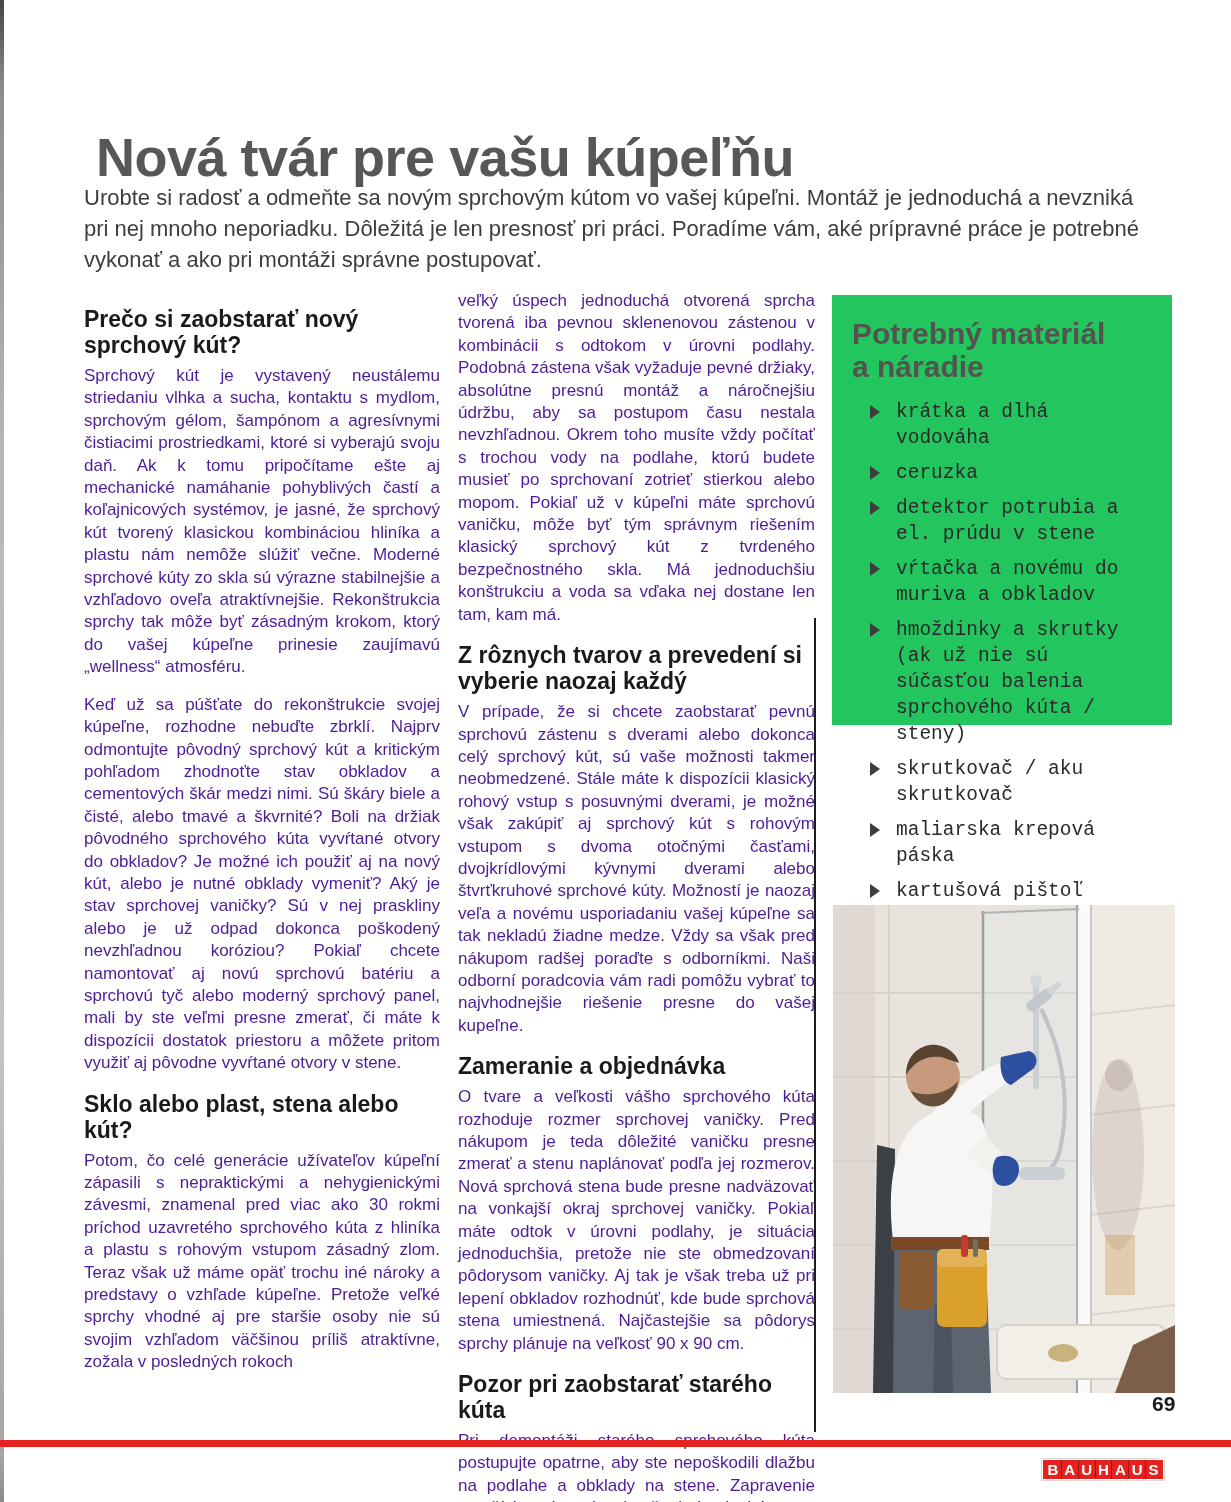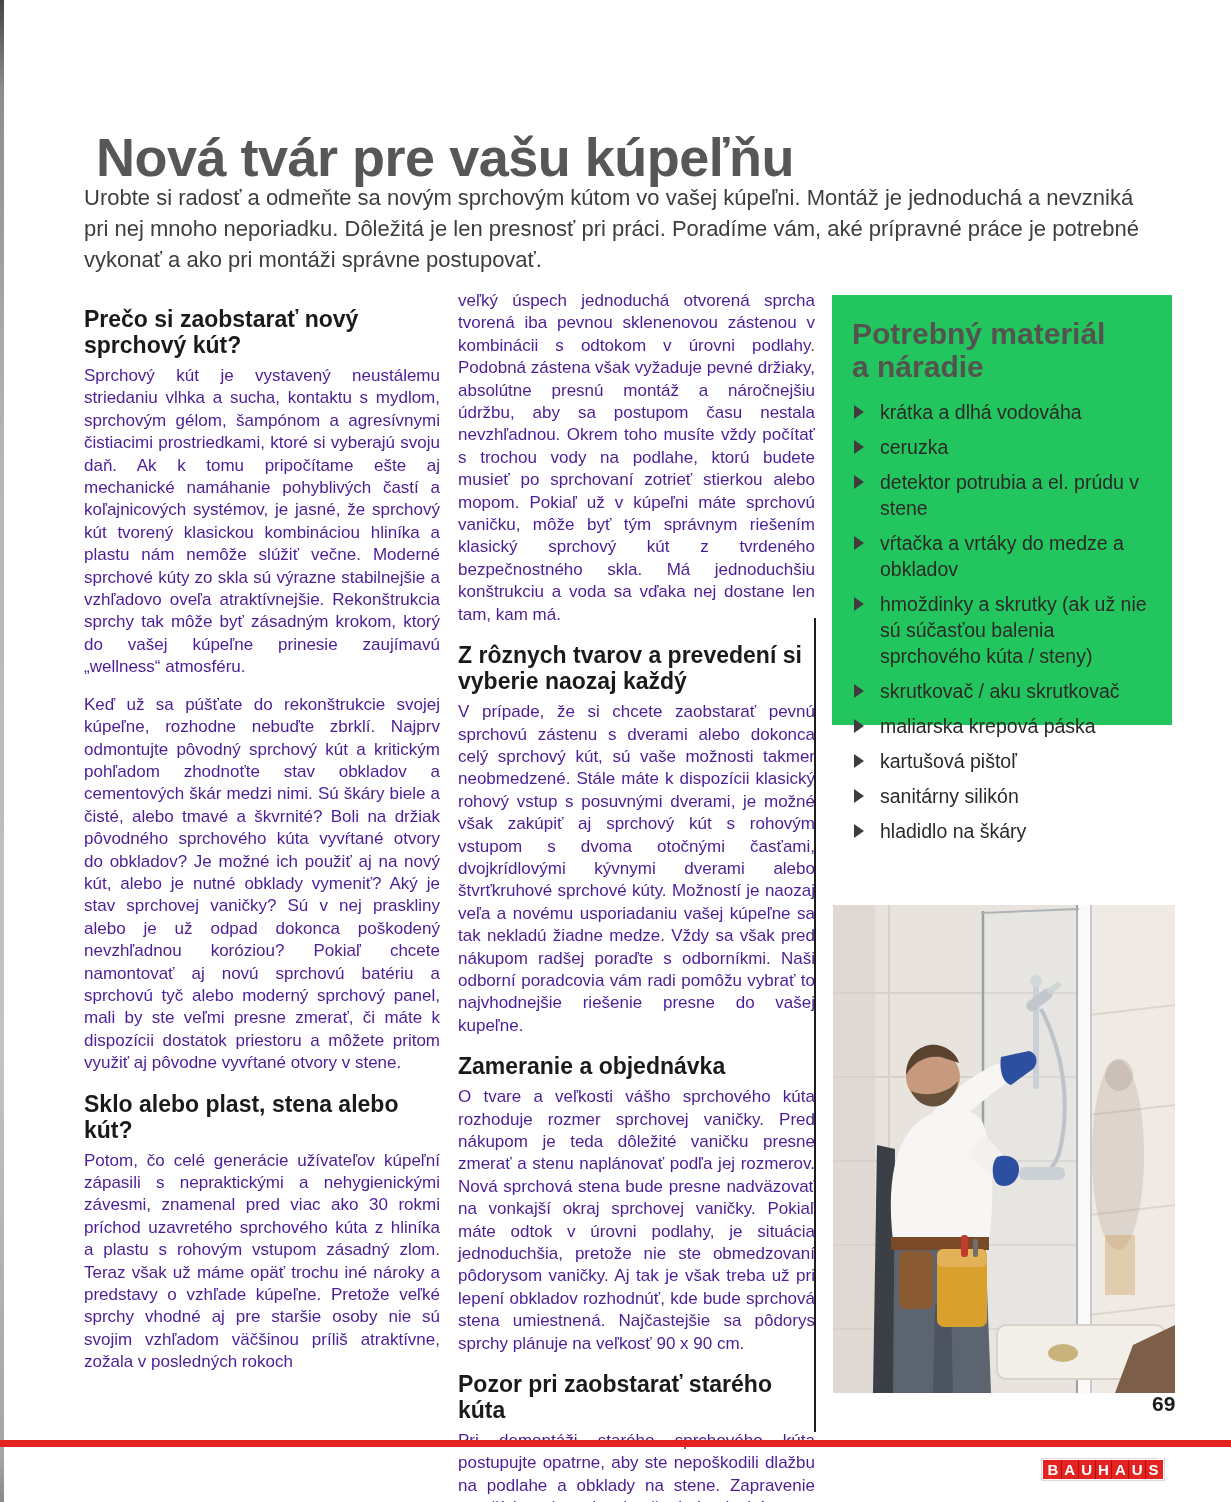--- a/index.html
+++ b/index.html
@@ -21,21 +21,21 @@
                white-space:pre-line;}
   .body-par{font-size:17px;line-height:22.4px;color:#4c1d95;text-align:justify;margin:0 0 15px 0;}
   .sec{margin-bottom:10px;}
   
   #colrule{position:absolute;left:814px;top:618px;width:2px;height:814px;background:#1d1d1b;}
   
   #materials-box{position:absolute;left:832px;top:295px;width:340px;height:430px;
                  background:#e9e8e6;box-sizing:border-box;padding:22px 18px 14px 20px;}
   #materials-box h2{margin:0 0 16px 0;font-size:30px;line-height:33px;font-weight:700;
                     color:#55534f;white-space:pre-line;}
-  #materials-box ul{list-style:none;margin:0;padding:0;}
+  #materials-box ul{list-style:none;margin:16px;padding:0;font-family:Liberation Mono, monospace;}
   #materials-box li{position:relative;padding-left:28px;margin-bottom:9px;
                     font-size:19.5px;line-height:26px;font-weight:500;color:#2b2a28;}
   #materials-box li .tri{position:absolute;left:2px;top:6px;width:0;height:0;
                     border-left:10px solid #3f3d3b;border-top:7px solid transparent;
                     border-bottom:7px solid transparent;}
   
   #col3-par{position:absolute;left:832px;top:743px;width:343px;font-size:17px;line-height:22.4px;
             color:#21211f;text-align:justify;margin:0;}
   
   #photo{position:absolute;left:833px;top:905px;width:342px;height:488px;overflow:hidden;}
@@ -97,21 +97,21 @@
 
   <div id="colrule"></div>
 
   <aside id="materials-box" style="background: #22c55e;">
     <h2>Potrebný materiál
 a náradie</h2>
     <ul>
       <li><span class="tri"></span><span>krátka a dlhá vodováha</span></li>
       <li><span class="tri"></span><span>ceruzka</span></li>
       <li><span class="tri"></span><span>detektor potrubia a el. prúdu v stene</span></li>
-      <li><span class="tri"></span><span>vŕtačka a vrtáky do medze a obkladov</span></li>
+      <li><span class="tri"></span><span>vŕtačka a novému do muriva a obkladov</span></li>
       <li><span class="tri"></span><span>hmoždinky a skrutky (ak už nie sú súčasťou balenia sprchového kúta / steny)</span></li>
       <li><span class="tri"></span><span>skrutkovač / aku skrutkovač</span></li>
       <li><span class="tri"></span><span>maliarska krepová páska</span></li>
       <li><span class="tri"></span><span>kartušová pištoľ</span></li>
       <li><span class="tri"></span><span>sanitárny silikón</span></li>
       <li><span class="tri"></span><span>hladidlo na škáry</span></li>
     </ul>
   </aside>
 
 

